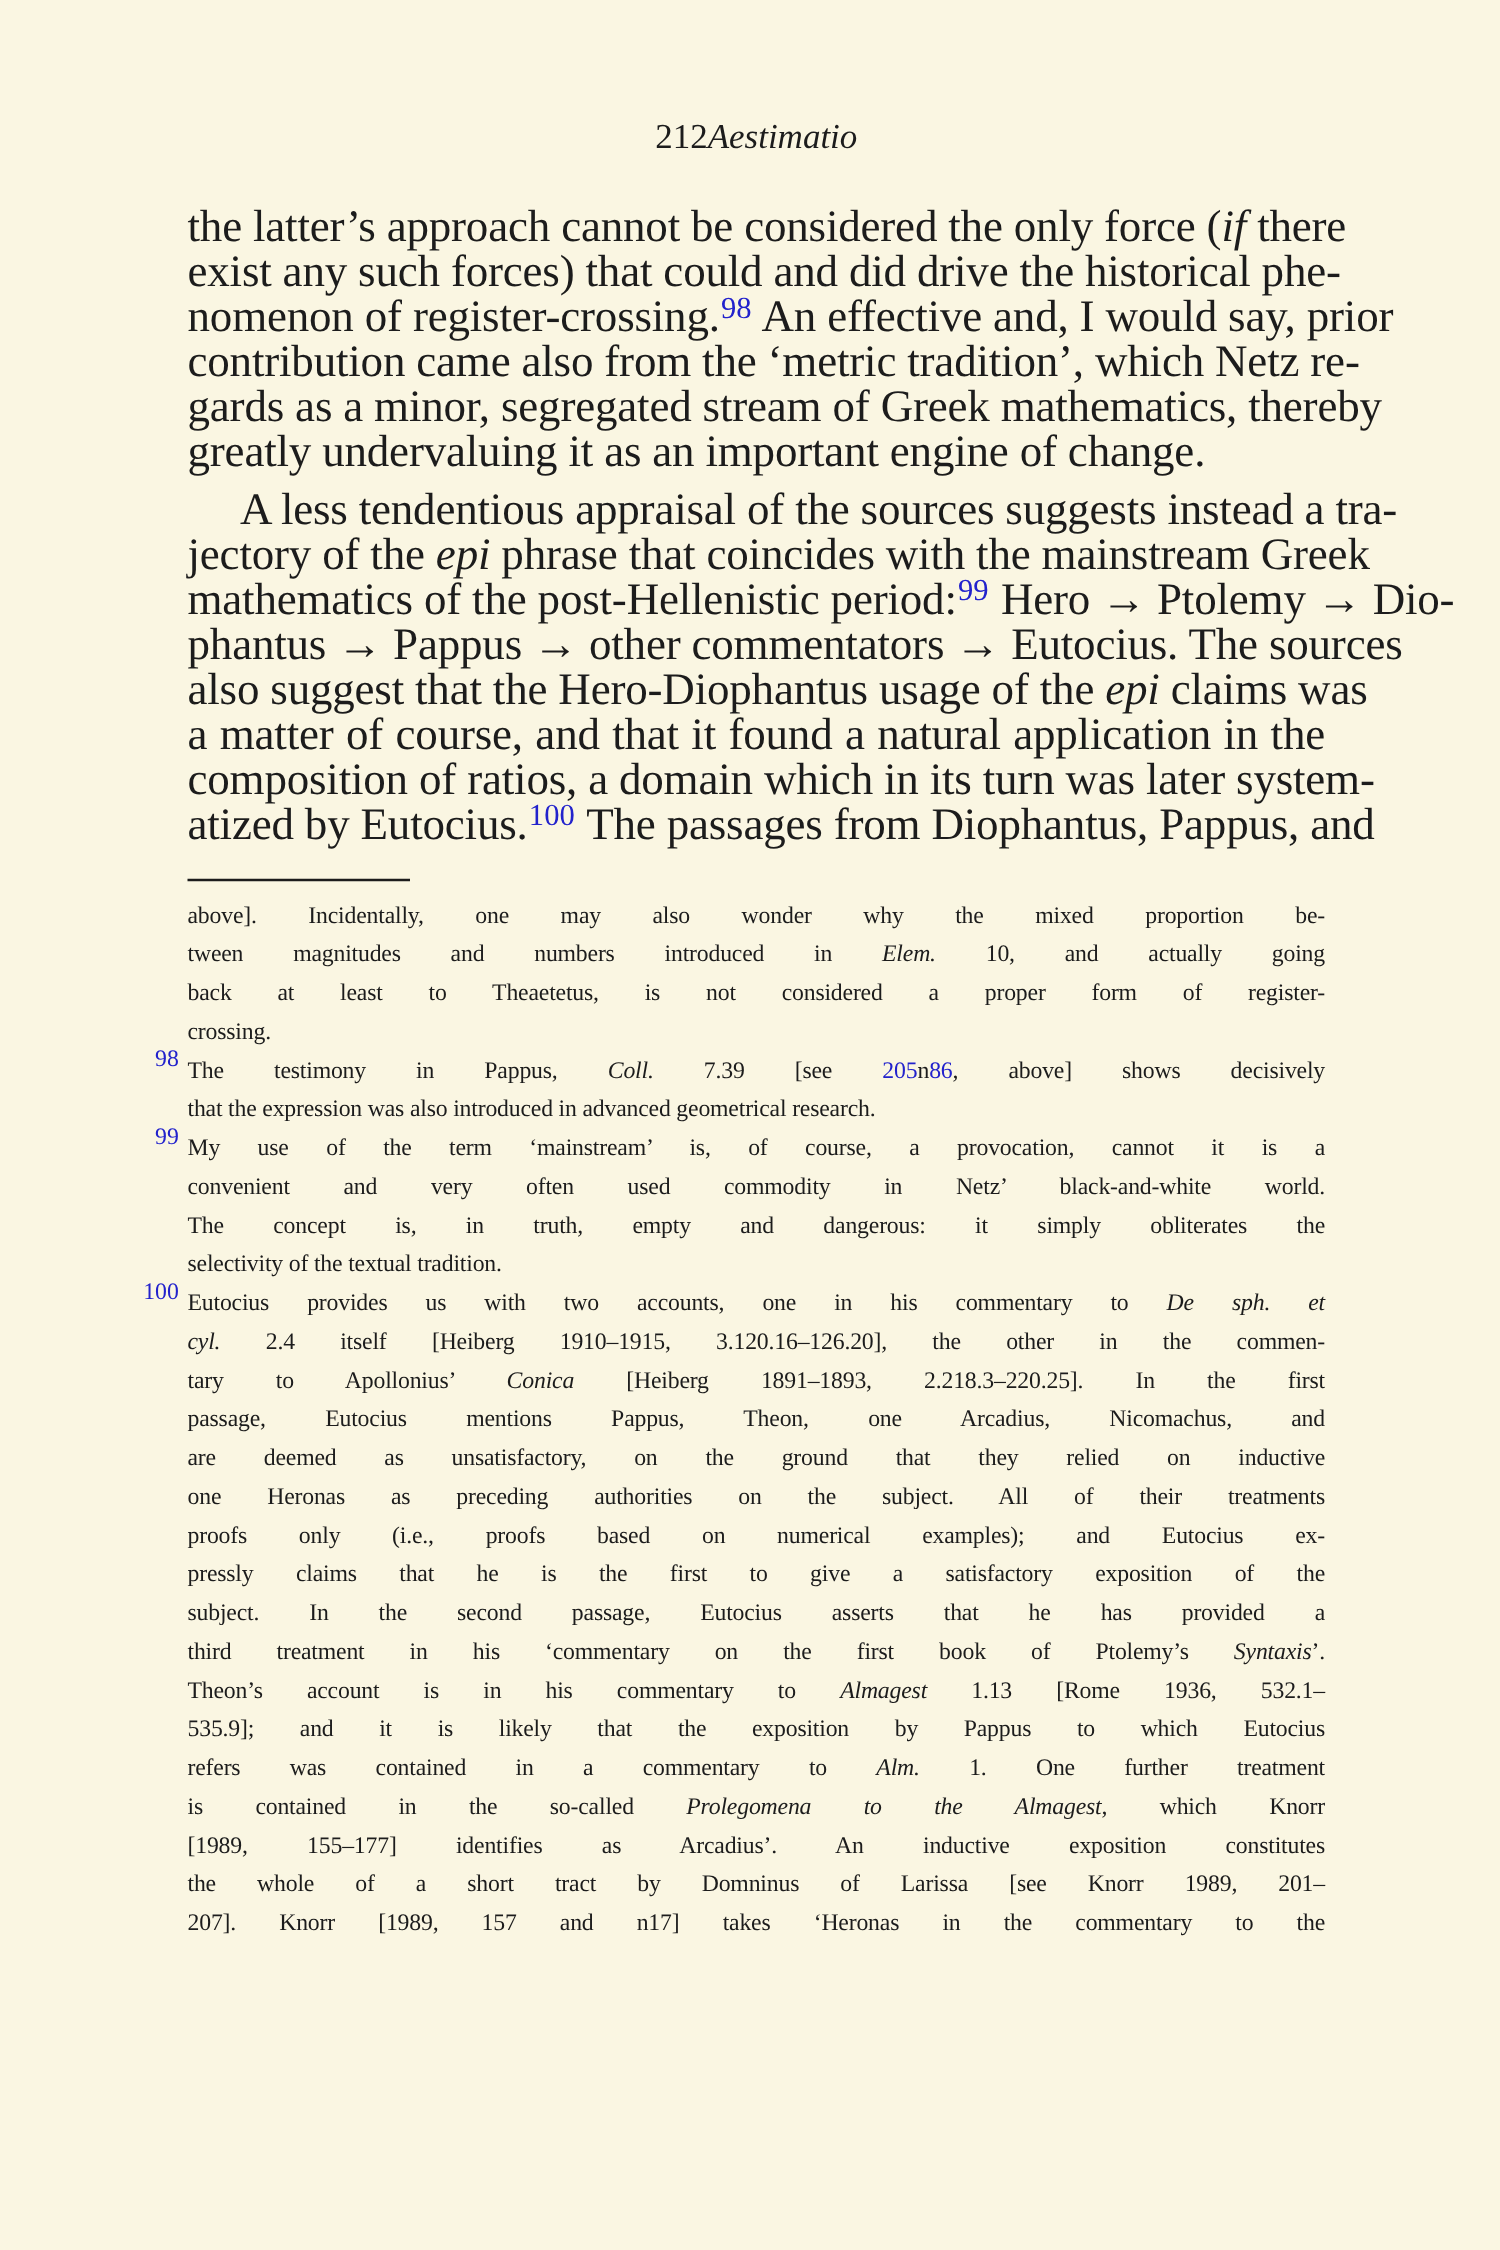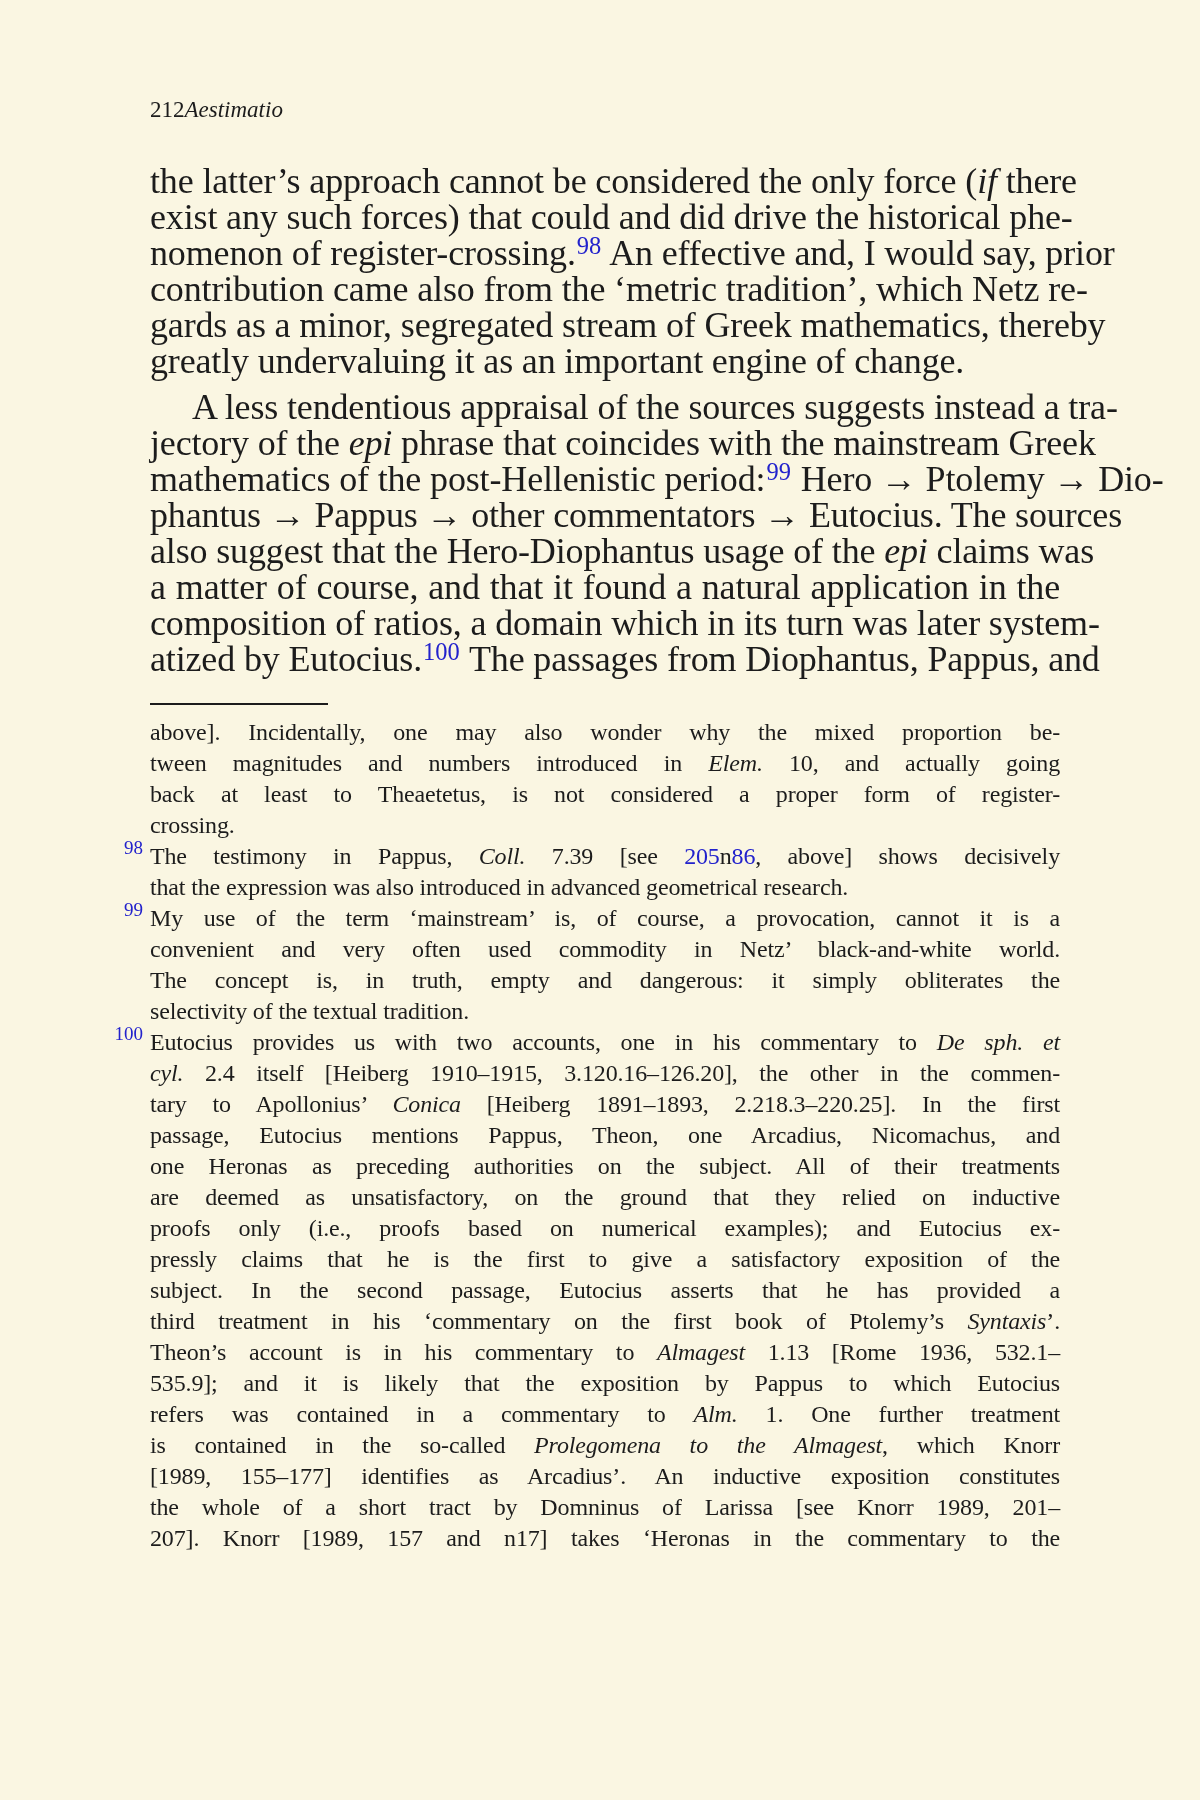--- a/index.html
+++ b/index.html
@@ -15,22 +15,22 @@
     position: relative;
     font-family: "Liberation Serif", "DejaVu Serif", serif;
     color: var(--ink);
     overflow: hidden;
   }
   .page { position: absolute; inset: 0; }
   .content { position: absolute; left: 150px; width: 910px; top: 0; }
 
   .header {
     position: absolute; top: 94px; left: 0; right: 0;
-    display: flex; justify-content: flex-start; align-items: baseline;
-    font-size: 23px; line-height: 32px;
+    display: flex; justify-content: center; align-items: baseline;
+    font-size: 28px; line-height: 32px;
   }
   .journal { font-style: italic; }
 
   .body-text { position: absolute; top: 163px; left: 0; right: 0; }
   .body-text .para { margin-bottom: 10px; }
   .body-text .para.indent .line:first-child { text-indent: 42px; }
 
   .line {
     font-size: 36px; line-height: 36px; height: 36px;
     letter-spacing: -0.15px;
@@ -52,21 +52,21 @@
 
   .rule {
     position: absolute; top: 703px; left: 150px;
     width: 178px; height: 2px;
     background: var(--ink);
   }
 
   .footnotes { position: absolute; top: 717px; left: 0; right: 0; }
   .fn { position: relative; }
   .fn .line {
-    font-size: 24px; line-height: 31px; height: 31px;
+    font-size: 19px; line-height: 31px; height: 31px;
     letter-spacing: -0.15px;
   }
   .fn-marker {
     position: absolute;
     right: calc(100% + 7px);
     top: -4px;
     font-size: 19px;
     color: var(--link);
     white-space: nowrap;
   }
@@ -121,22 +121,22 @@
           <div class="line"><span>convenient and very often used commodity in Netz’ black-and-white world.</span></div>
           <div class="line"><span>The concept is, in truth, empty and dangerous: it simply obliterates the</span></div>
           <div class="line end"><span>selectivity of the textual tradition.</span></div>
         </div>
         <div class="fn">
           <span class="fn-marker">100</span>
           <div class="line"><span>Eutocius provides us with two accounts, one in his commentary to </span><span class="it">De sph. et</span></div>
           <div class="line"><span class="it">cyl.</span><span> 2.4 itself [Heiberg 1910–1915, 3.120.16–126.20], the other in the commen-</span></div>
           <div class="line"><span>tary to Apollonius’ </span><span class="it">Conica</span><span> [Heiberg 1891–1893, 2.218.3–220.25]. In the first</span></div>
           <div class="line"><span>passage, Eutocius mentions Pappus, Theon, one Arcadius, Nicomachus, and</span></div>
+          <div class="line"><span>are deemed as unsatisfactory, on the ground that they relied on inductive</span></div>
           <div class="line"><span>one Heronas as preceding authorities on the subject. All of their treatments</span></div>
-          <div class="line"><span>are deemed as unsatisfactory, on the ground that they relied on inductive</span></div>
           <div class="line"><span>proofs only (i.e., proofs based on numerical examples); and Eutocius ex-</span></div>
           <div class="line"><span>pressly claims that he is the first to give a satisfactory exposition of the</span></div>
           <div class="line"><span>subject. In the second passage, Eutocius asserts that he has provided a</span></div>
           <div class="line"><span>third treatment in his ‘commentary on the first book of Ptolemy’s </span><span class="it">Syntaxis</span><span>’.</span></div>
           <div class="line"><span>Theon’s account is in his commentary to </span><span class="it">Almagest</span><span> 1.13 [Rome 1936, 532.1–</span></div>
           <div class="line"><span>535.9]; and it is likely that the exposition by Pappus to which Eutocius</span></div>
           <div class="line"><span>refers was contained in a commentary to </span><span class="it">Alm.</span><span> 1. One further treatment</span></div>
           <div class="line"><span>is contained in the so-called </span><span class="it">Prolegomena to the Almagest</span><span>, which Knorr</span></div>
           <div class="line"><span>[1989, 155–177] identifies as Arcadius’. An inductive exposition constitutes</span></div>
           <div class="line"><span>the whole of a short tract by Domninus of Larissa [see Knorr 1989, 201–</span></div>

